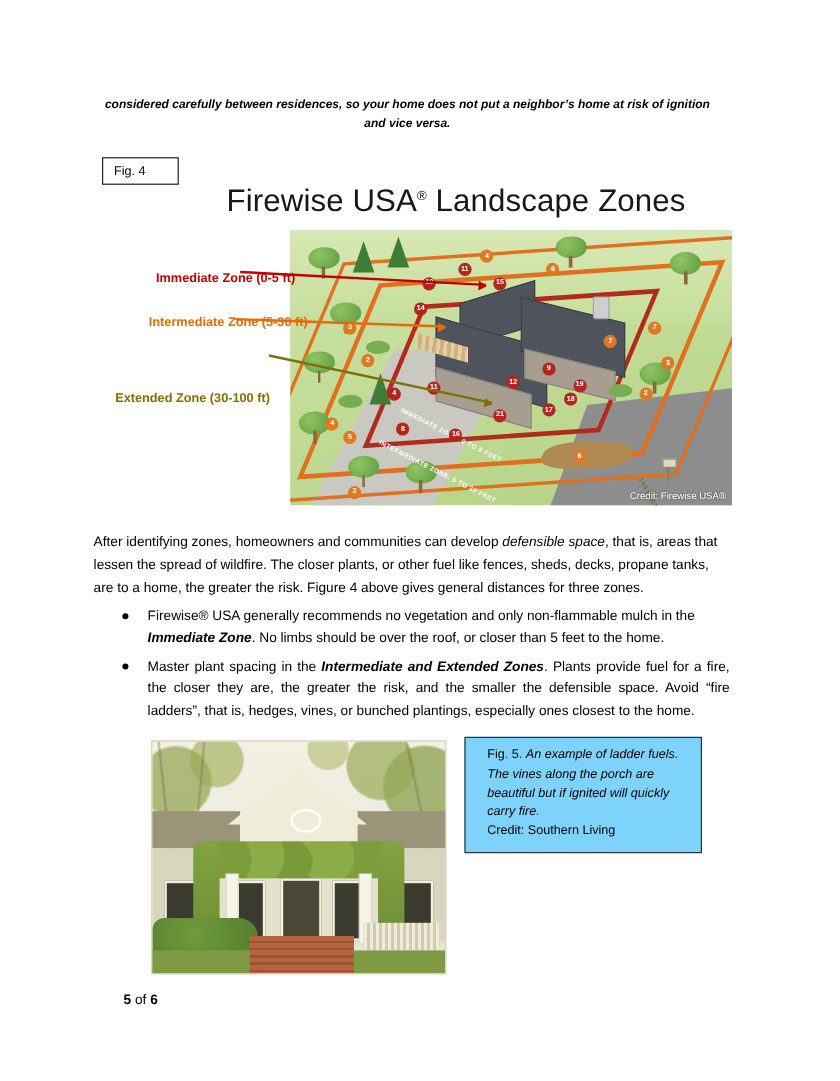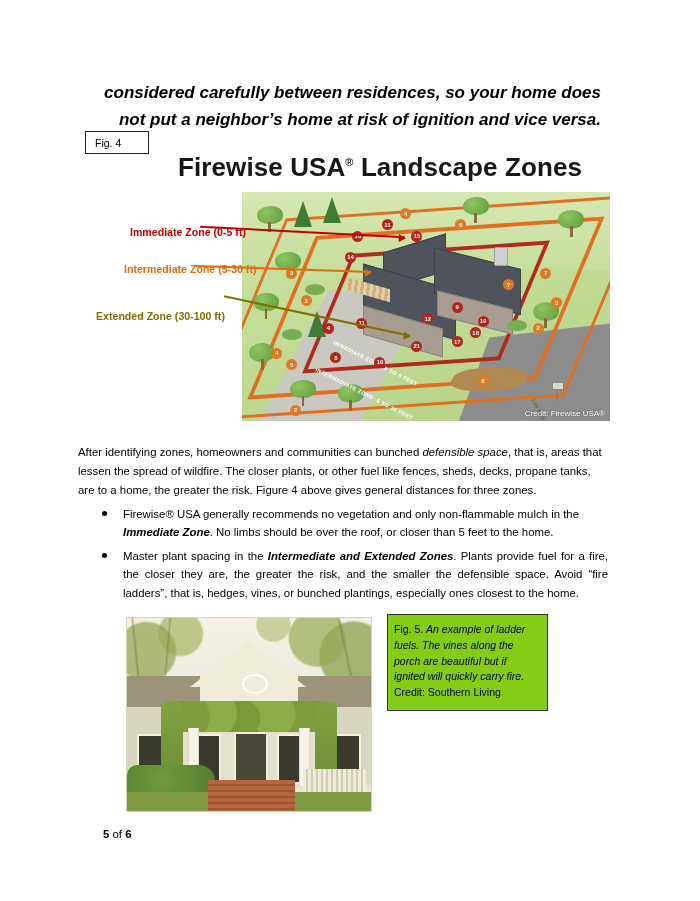--- a/index.html
+++ b/index.html
@@ -20,25 +20,25 @@
     inset: 0;
     background: #ffffff;
   }
 
   
   .intro {
     position: absolute;
     left: 78px;
     top: 80px;
     width: 523px;
-    font-size: 17px;
+    font-size: 10px;
     font-weight: bold;
     font-style: italic;
     line-height: 1.58;
-    text-align: right;
+    text-align: center;
   }
 
   
   .fig4-tag {
     position: absolute;
     left: 85px;
     top: 131px;
     width: 64px;
     height: 23px;
     border: 1.6px solid #222;
@@ -52,21 +52,21 @@
   }
 
   
   .fig-title {
     position: absolute;
     left: 150px;
     top: 152px;
     width: 460px;
     text-align: center;
     font-size: 26px;
-    font-weight: 700;
+    font-weight: 400;
     letter-spacing: .1px;
     color: #171717;
   }
   .fig-title sup {
     font-size: 11px;
     vertical-align: super;
   }
 
   
   .fig4-img {
@@ -264,21 +264,21 @@
 
   
   .zone-label {
     position: absolute;
     font-size: 10.6px;
     font-weight: bold;
     white-space: nowrap;
   }
   .zl-imm { left: 130px; top: 226px; color: #c00000; }
   .zl-int { left: 124px; top: 263px; color: #e36c0a; }
-  .zl-ext { left: 96px;  top: 310px; color: #807000; }
+  .zl-ext { left: 96px;  top: 326px; color: #807000; }
   .arrow {
     position: absolute;
     height: 0;
     border-top-style: solid;
   }
   .ar-imm { left: 200px; top: 231px; width: 205px; border-top-width: 2.4px; border-top-color: #c00000; transform: rotate(3deg); }
   .ar-int { left: 196px; top: 268px; width: 175px; border-top-width: 2.4px; border-top-color: #e36c0a; transform: rotate(2deg); }
   .ar-ext { left: 222px; top: 315px; width: 190px; border-top-width: 2.2px; border-top-color: #807000; transform: rotate(12deg); }
   .arrow::after {
     content: "";
@@ -512,25 +512,25 @@
     left: 0; right: 0; bottom: 0;
     height: 10%;
     background: #7e9b44;
   }
 
   
   .fig5-caption {
     position: absolute;
     left: 387px;
     top: 614px;
-    width: 161px;
+    width: 198px;
     box-sizing: border-box;
     border: 1.3px solid #333;
-    background: #84cc16;
-    padding: 7px 9px 9px 6px;
+    background: #7dd3fc;
+    padding: 7px 9px 9px 18px;
     font-size: 10.5px;
     line-height: 1.5;
   }
   .fig5-caption .lead { font-style: normal; }
   .fig5-caption .ital { font-style: italic; }
   .fig5-caption .credit-line { font-style: normal; }
 
   
   .footer {
     position: absolute;
@@ -666,21 +666,21 @@
   <div class="arrow ar-imm"></div>
   <div class="arrow ar-int"></div>
   <div class="arrow ar-ext"></div>
 
   <div class="zone-label zl-imm">Immediate Zone (0-5 ft)</div>
   <div class="zone-label zl-int">Intermediate Zone (5-30 ft)</div>
   <div class="zone-label zl-ext">Extended Zone (30-100 ft)</div>
 
 
   <div class="body-para">
-    <span>After identifying zones, homeowners and communities can bunched </span><em>defensible space</em><span>, that is, areas that lessen the spread of wildfire.  The closer plants, or other fuel like fences, sheds, decks, propane tanks, are to a home, the greater the risk.  Figure 4 above gives general distances for three zones.</span>
+    <span>After identifying zones, homeowners and communities can develop </span><em>defensible space</em><span>, that is, areas that lessen the spread of wildfire.  The closer plants, or other fuel like fences, sheds, decks, propane tanks, are to a home, the greater the risk.  Figure 4 above gives general distances for three zones.</span>
   </div>
 
   <div class="bullets">
     <div class="bullet-row">
       <span class="bullet-dot"></span>
       <span>Firewise® USA generally recommends no vegetation and only non-flammable mulch in the </span><span class="b">Immediate Zone</span><span>.  No limbs should be over the roof, or closer than 5 feet to the home.</span>
     </div>
     <div class="bullet-row just">
       <span class="bullet-dot"></span>
       <span>Master plant spacing in the </span><span class="b">Intermediate and Extended Zones</span><span>.  Plants provide fuel for a fire, the closer they are, the greater the risk, and the smaller the defensible space.  Avoid “fire ladders”, that is, hedges, vines, or bunched plantings, especially ones closest to the home.</span>

